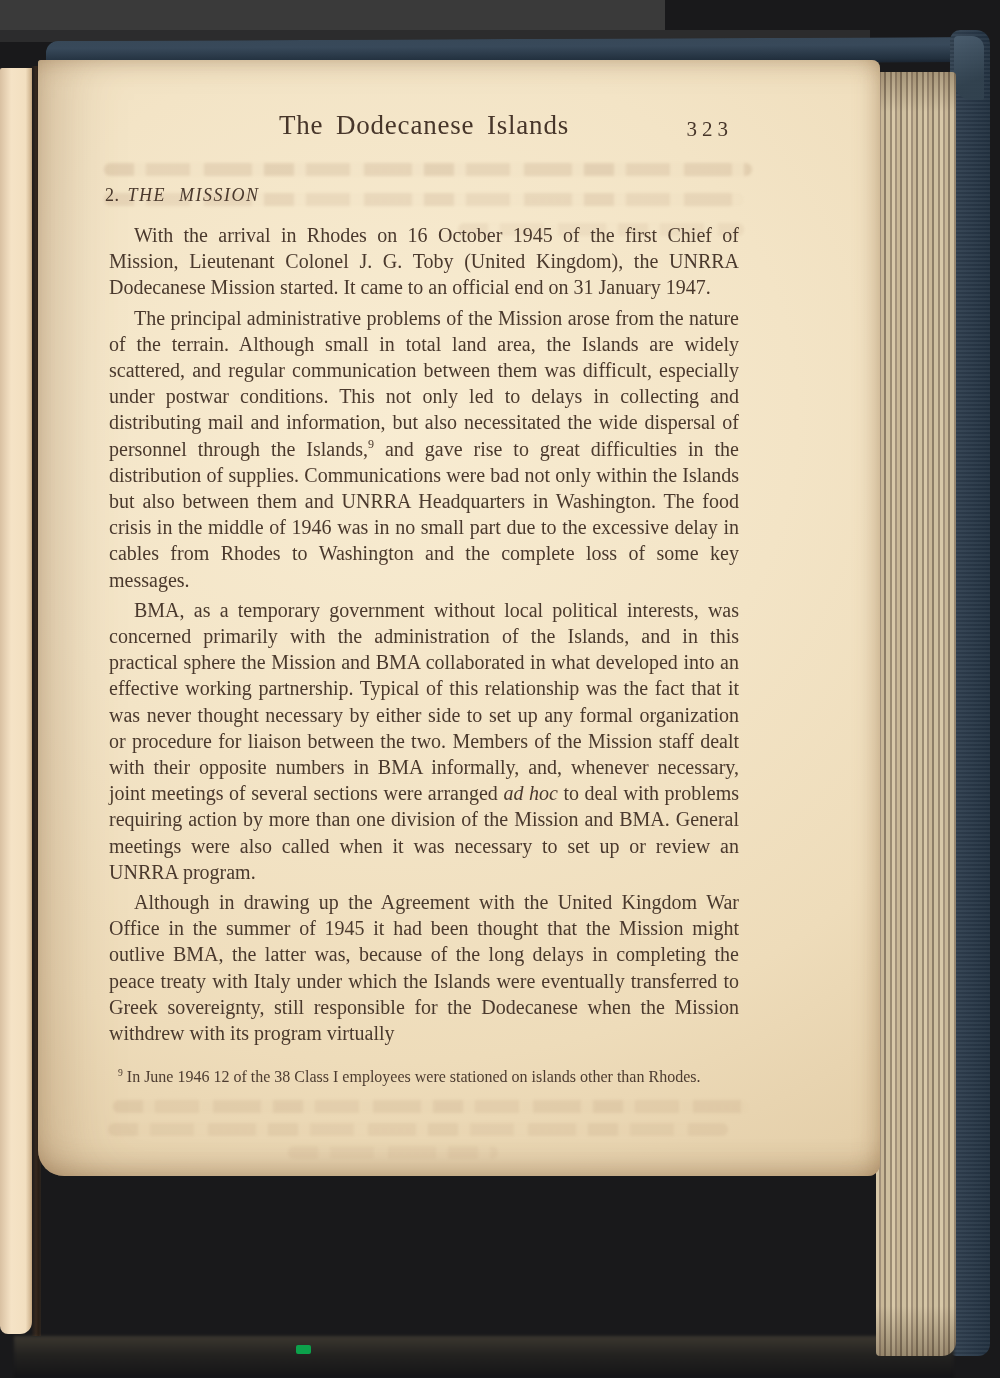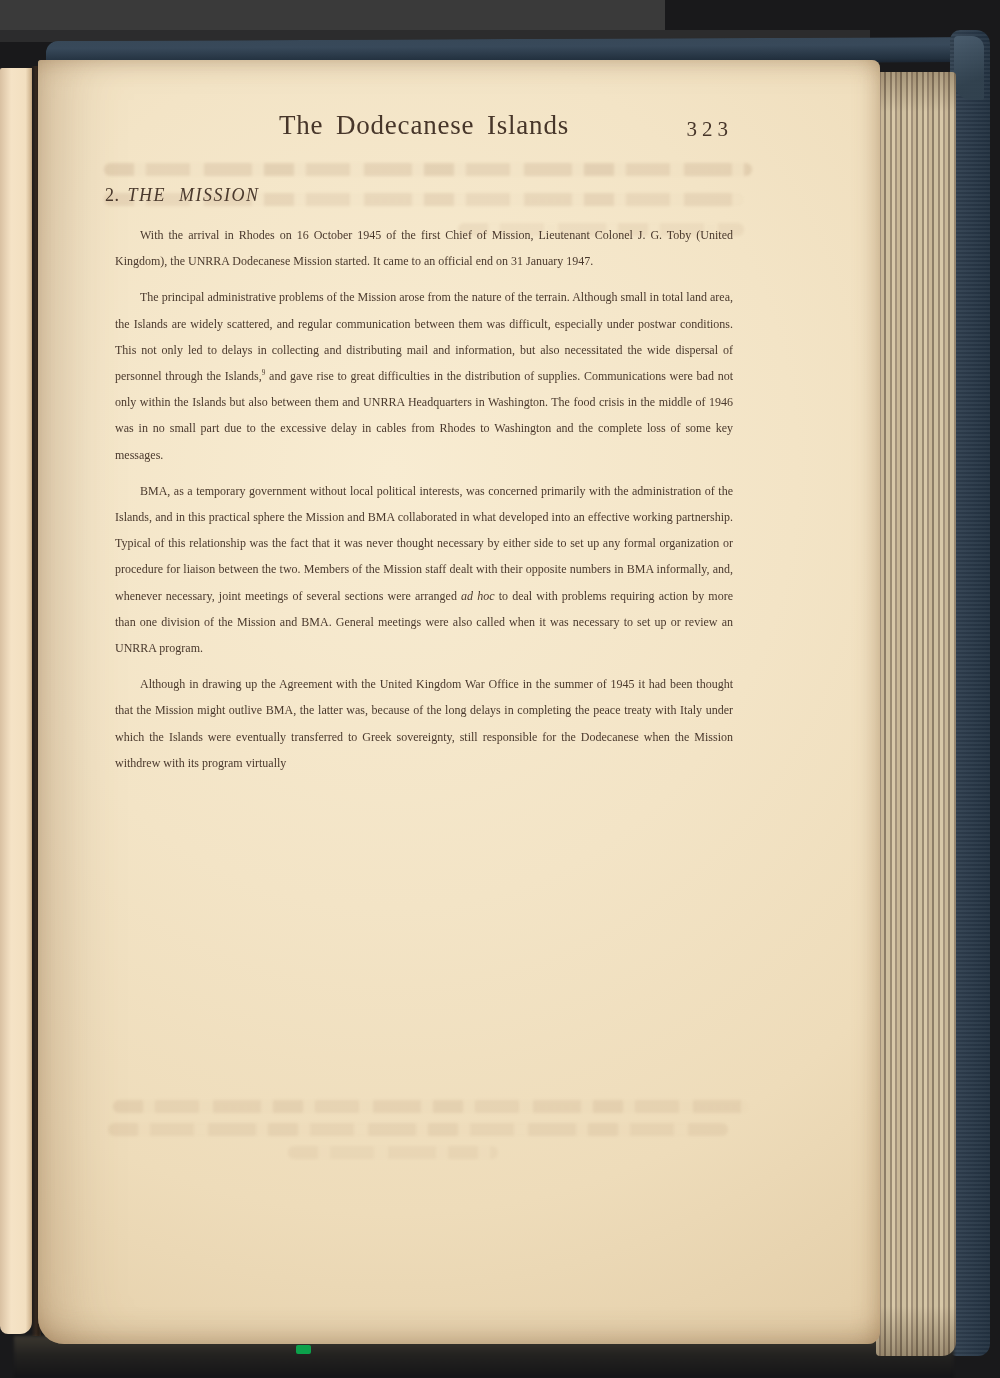--- a/index.html
+++ b/index.html
@@ -76,21 +76,21 @@
   }
   
   .under-shadow{
     position:absolute;left:14px;top:1336px;width:940px;height:42px;
     background:linear-gradient(180deg,#3b372f 0%,#232220 45%,#141416 100%);
     filter:blur(1.5px);
     z-index:1;
   }
   
   .page{
-    position:absolute;left:38px;top:60px;width:842px;height:1284px;
+    position:absolute;left:38px;top:60px;width:842px;height:1116px;
     background:radial-gradient(120% 85% at 42% 32%,
       #f8ecd2 0%,#f3e4c6 40%,#eedcba 68%,#e5d0ab 88%,#ddc59d 100%);
     box-shadow:
       inset 56px 0 70px -44px rgba(125,88,50,.38),
       inset -16px 0 26px -14px rgba(135,95,55,.33),
       inset 0 14px 24px -14px rgba(120,85,50,.35),
       inset 0 -20px 30px -16px rgba(110,75,45,.38);
     border-radius:3px 8px 12px 26px;
     z-index:3;
   }
@@ -120,21 +120,21 @@
   }
   .section-heading{
     margin-top:37px;text-align:left;
     font-size:18px;line-height:24px;color:#4a392d;
     letter-spacing:.5px;
   }
   .section-heading .sec-num{margin-right:8px;}
   .section-heading .sec-title{font-style:italic;letter-spacing:1.5px;word-spacing:7px;}
   .body-text{margin-top:15px;}
   .body-text p{
-    margin:10px;font-size:12px;line-height:26.2px;
+    margin:4px;font-size:20px;line-height:26.2px;
     text-align:justify;text-indent:25px;
     color:var(--ink);
   }
   .body-text em{font-style:italic;}
   sup{font-size:.6em;line-height:0;vertical-align:super;}
   .footnote{
     margin-top:19px;font-size:16px;line-height:23px;
     text-align:justify;text-indent:13px;color:#4d3c30;
   }
   
@@ -181,18 +181,19 @@
           <span class="sec-num">2.</span><span class="sec-title">THE MISSION</span>
         </div>
 
         <div class="body-text" id="body-text">
             <p><span>With the arrival in Rhodes on 16 October 1945 of the first Chief of Mission, Lieutenant Colonel J. G. Toby (United Kingdom), the UNRRA Dodecanese Mission started. It came to an official end on 31 January 1947.</span></p>
             <p><span>The principal administrative problems of the Mission arose from the nature of the terrain. Although small in total land area, the Islands are widely scattered, and regular communication between them was difficult, especially under postwar conditions. This not only led to delays in collecting and distributing mail and information, but also necessitated the wide dispersal of personnel through the Islands,</span><sup>9</sup><span> and gave rise to great difficulties in the distribution of supplies. Communications were bad not only within the Islands but also between them and UNRRA Headquarters in Washington. The food crisis in the middle of 1946 was in no small part due to the excessive delay in cables from Rhodes to Washington and the complete loss of some key messages.</span></p>
             <p><span>BMA, as a temporary government without local political interests, was concerned primarily with the administration of the Islands, and in this practical sphere the Mission and BMA collaborated in what developed into an effective working partnership. Typical of this relationship was the fact that it was never thought necessary by either side to set up any formal organization or procedure for liaison between the two. Members of the Mission staff dealt with their opposite numbers in BMA informally, and, whenever necessary, joint meetings of several sections were arranged </span><em>ad hoc</em><span> to deal with problems requiring action by more than one division of the Mission and BMA. General meetings were also called when it was necessary to set up or review an UNRRA program.</span></p>
             <p><span>Although in drawing up the Agreement with the United Kingdom War Office in the summer of 1945 it had been thought that the Mission might outlive BMA, the latter was, because of the long delays in completing the peace treaty with Italy under which the Islands were eventually transferred to Greek sovereignty, still responsible for the Dodecanese when the Mission withdrew with its program virtually</span></p>
           </div>
 
+        <div class="footnote" id="footnote"><sup>9</sup><span> In June 1946 12 of the 38 Class I employees were stationed on islands other than Rhodes.</span></div>
       </div>
     </div>
   </div>
 
   <div class="green-mark"></div>
 </div>
 
 </body></html>

